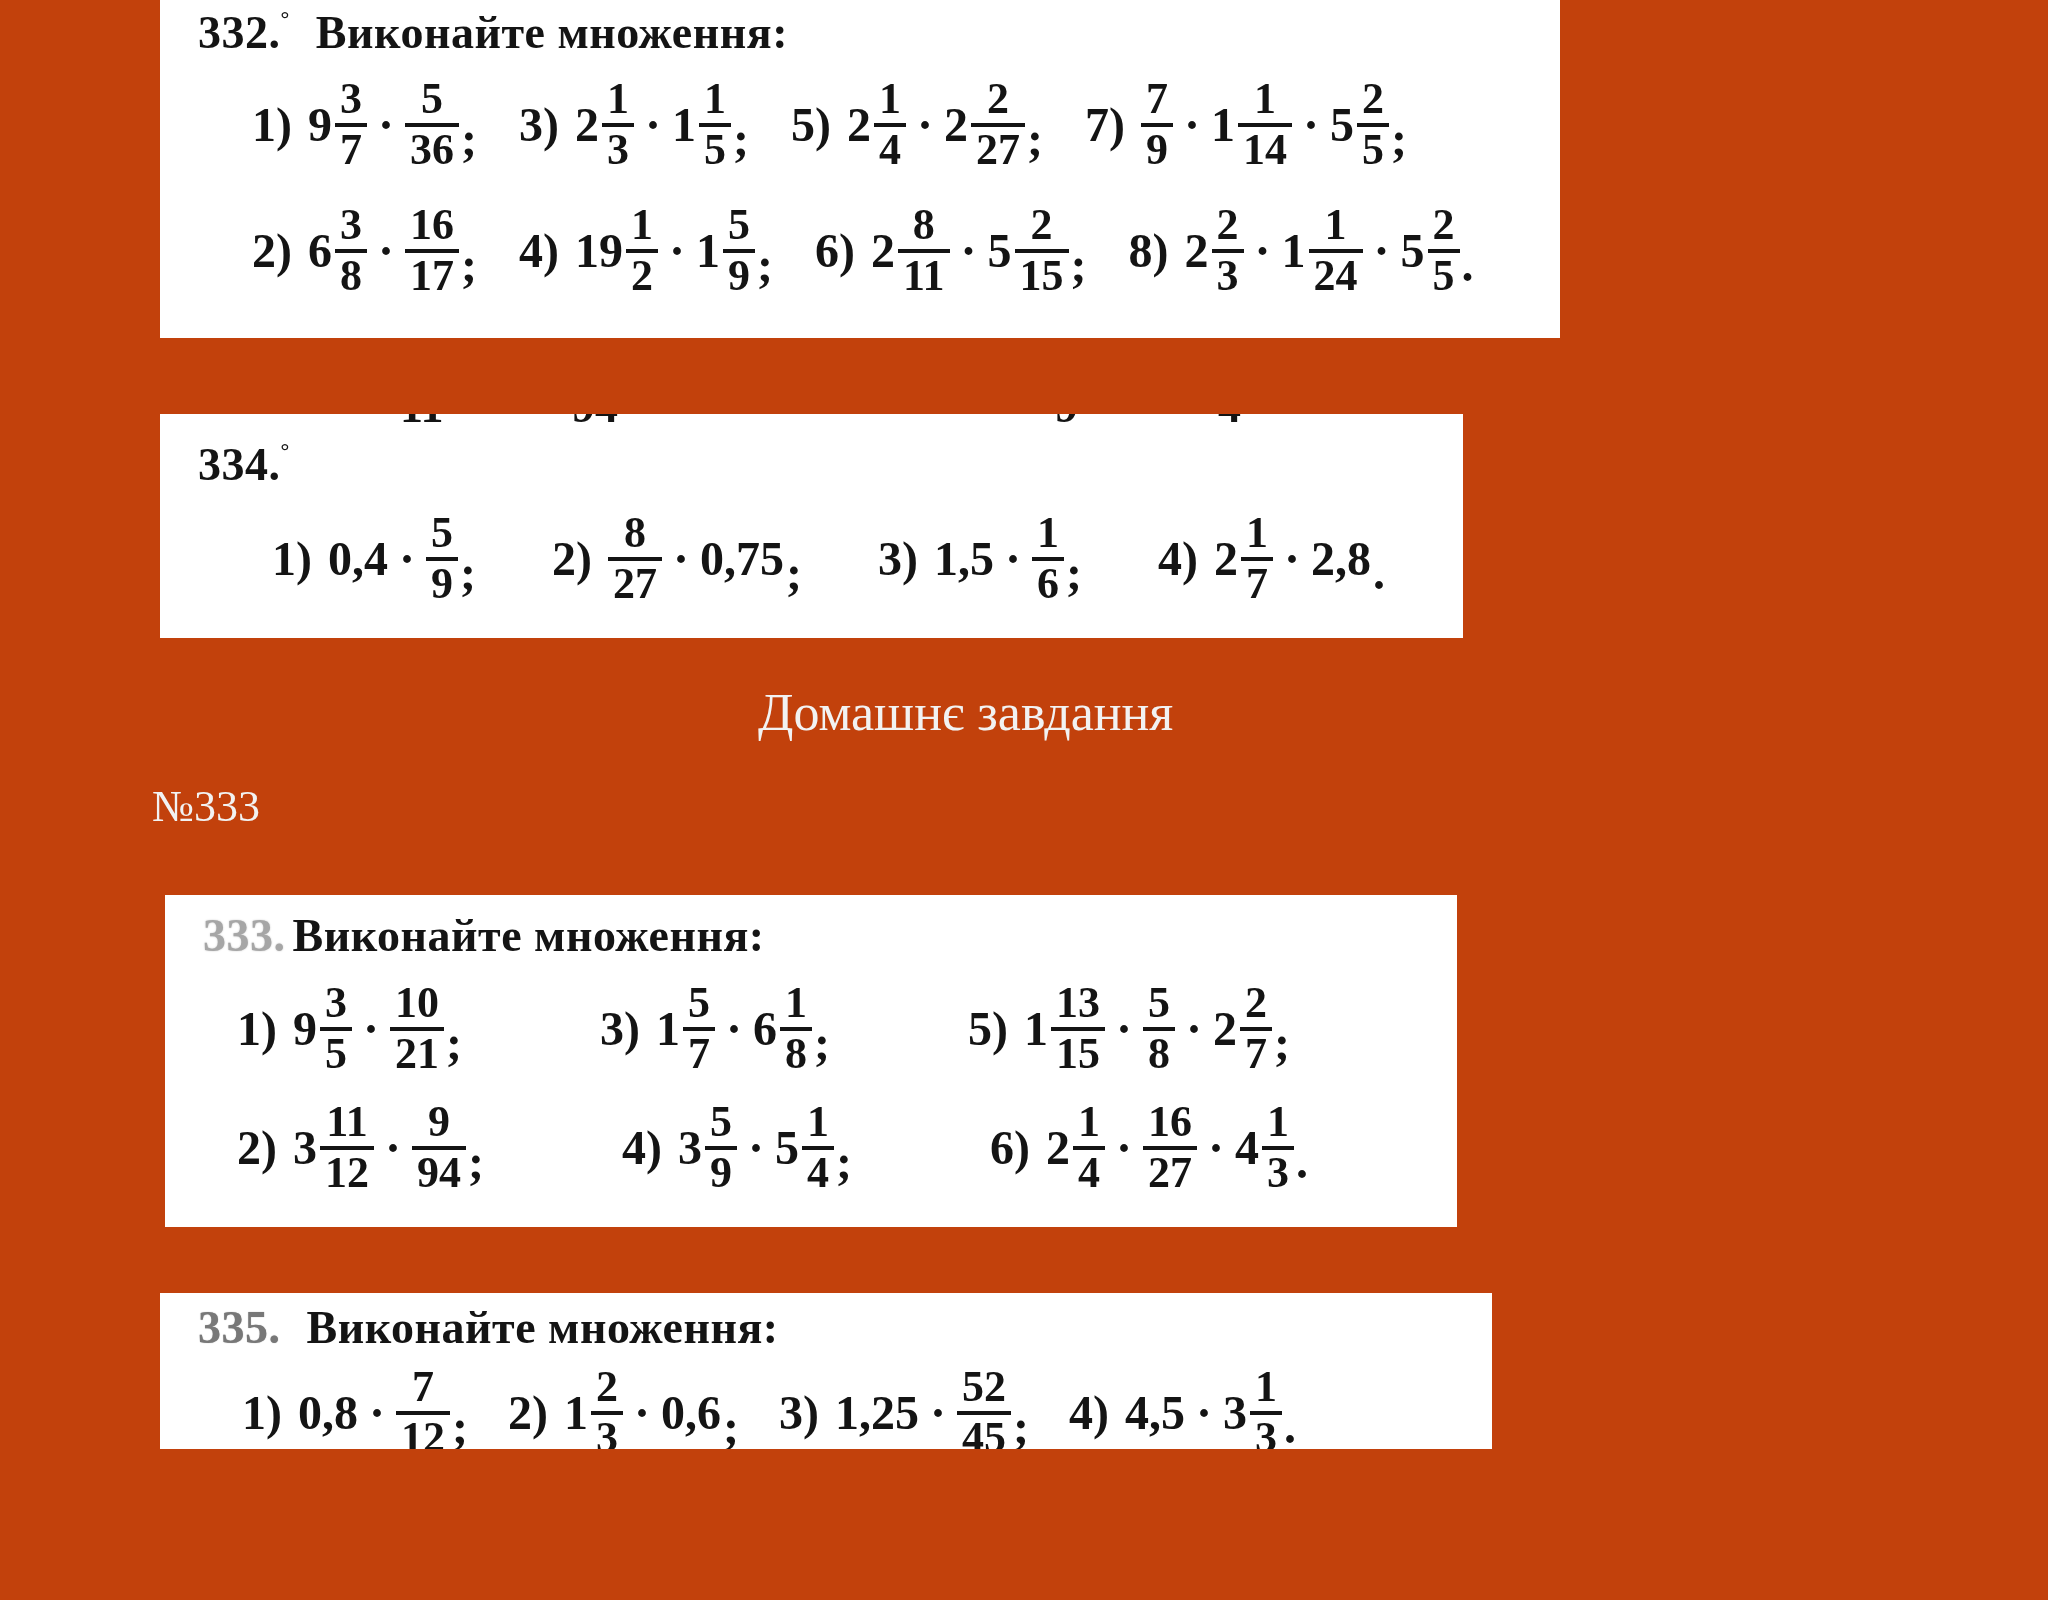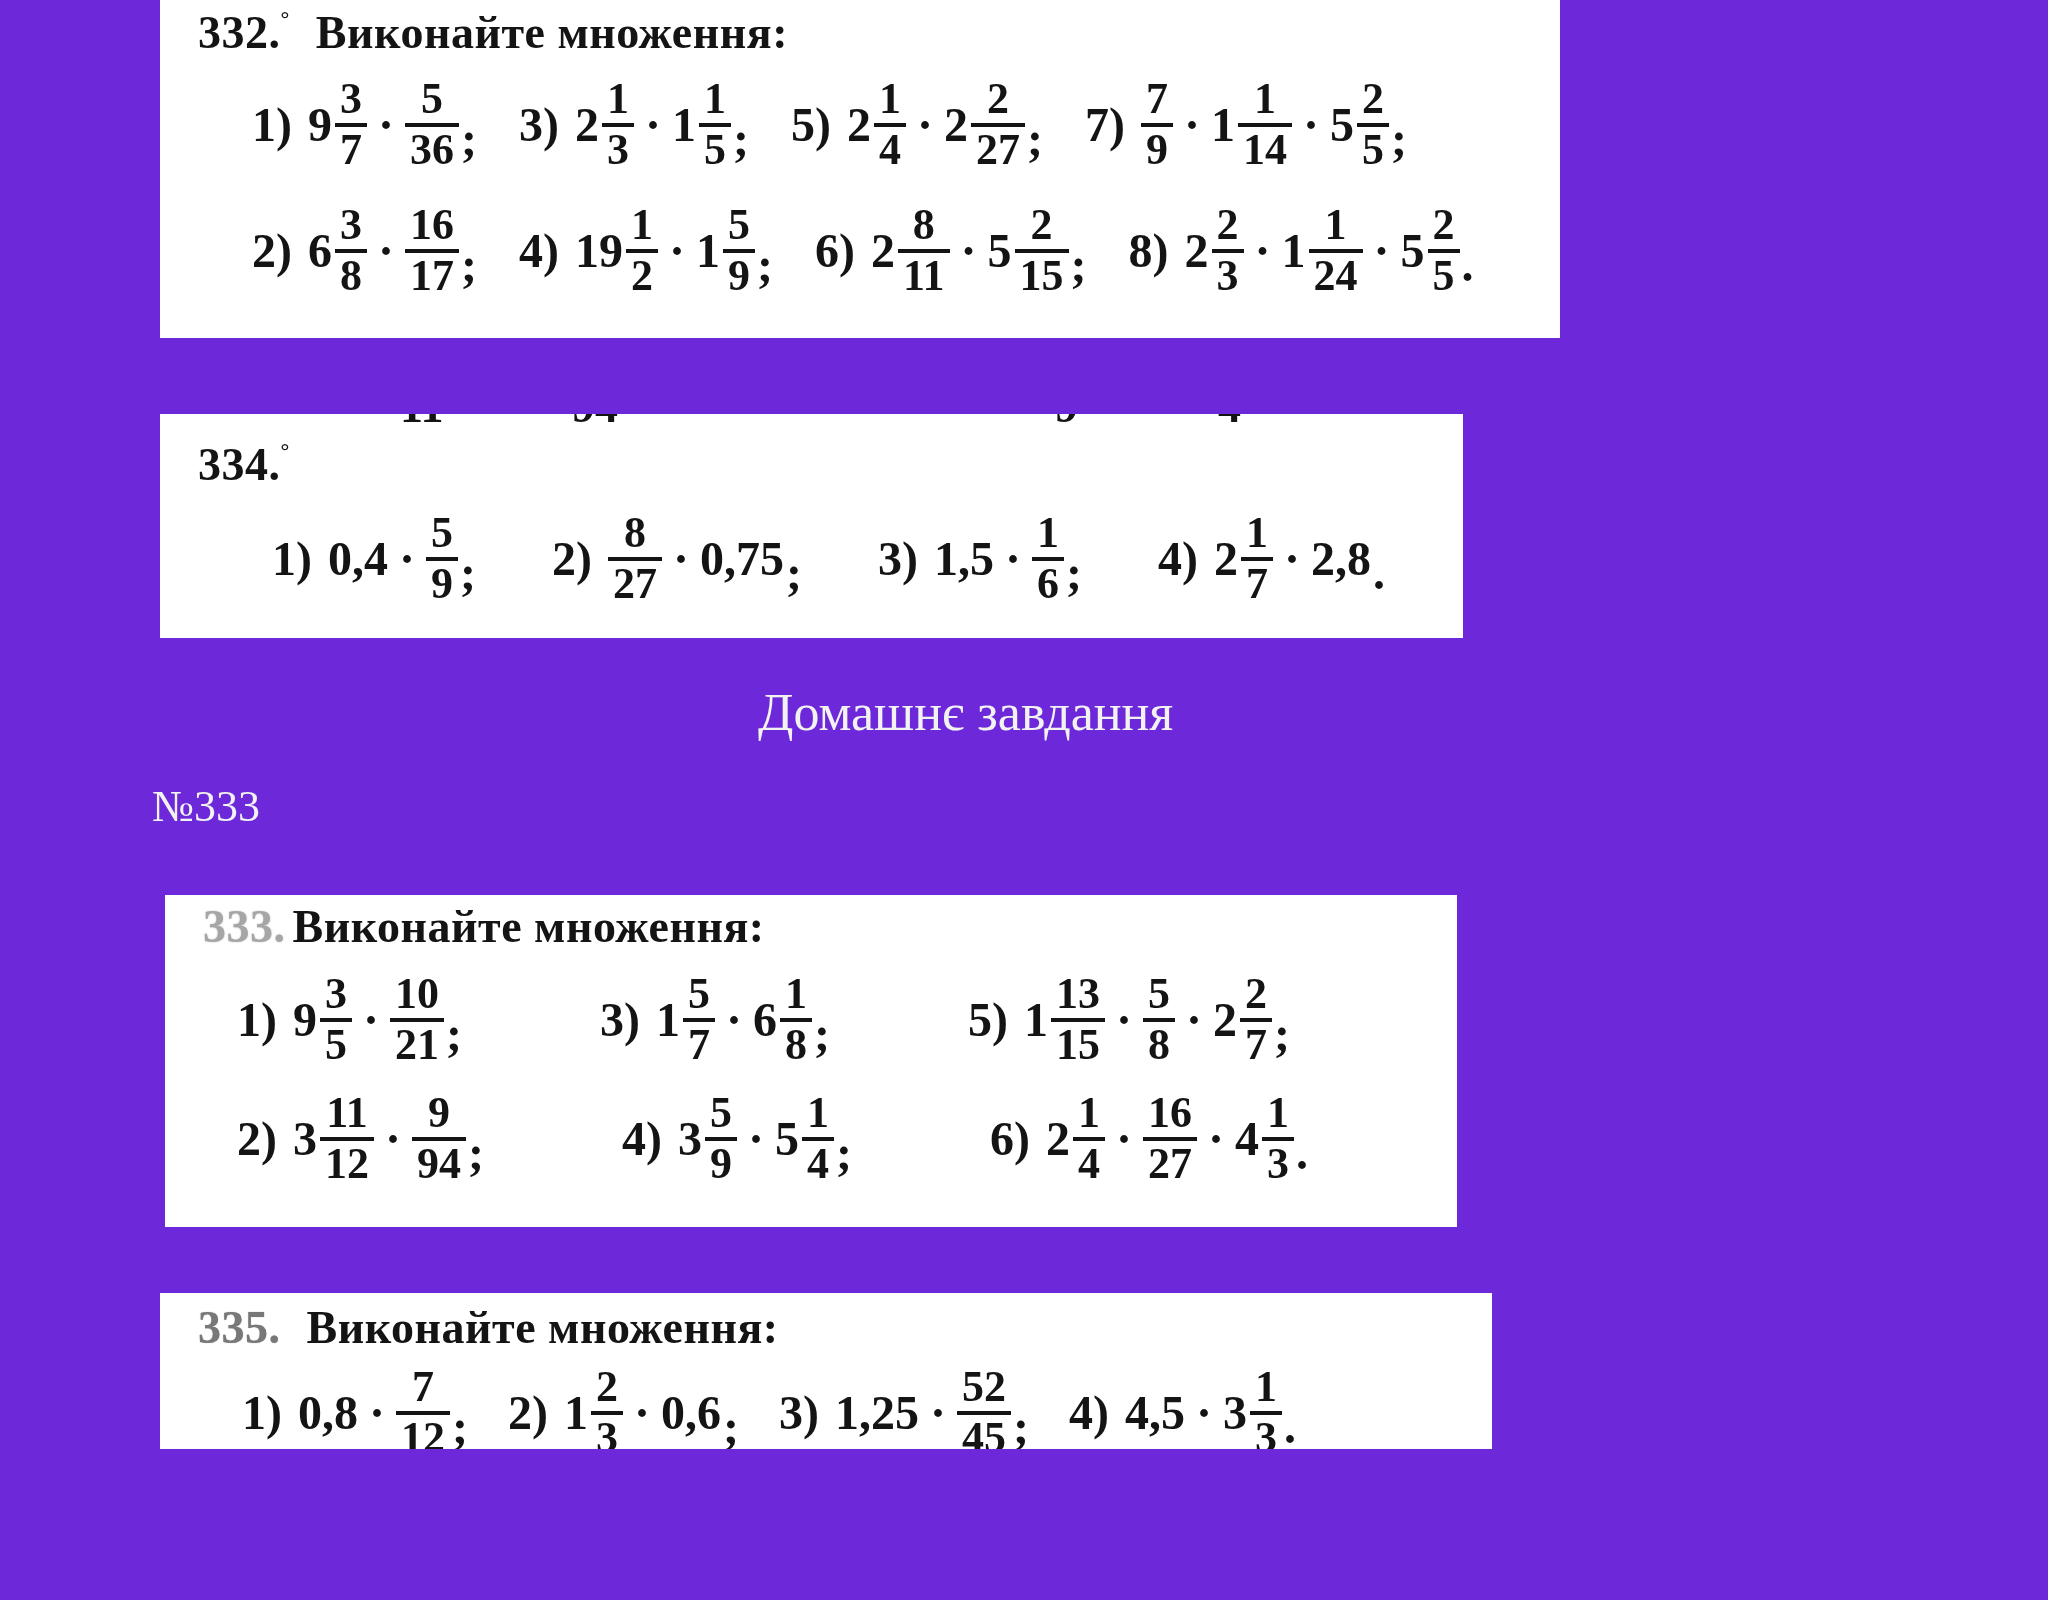--- a/index.html
+++ b/index.html
@@ -1,36 +1,36 @@
 <!DOCTYPE html>
 <html><head>
 <meta charset="utf-8">
 <style>
   html,body{margin:0;padding:0;background:#000;}
   .canvas{
-    position:relative;width:2048px;height:1600px;background:#6d28d9;
+    position:relative;width:2048px;height:1600px;background:#c2410c;
     overflow:hidden;font-family:"Liberation Serif","DejaVu Serif",serif;
   }
   
   .scan{
     position:absolute;background:#fff;color:#141414;box-sizing:border-box;
     display:flex;flex-direction:column;overflow:hidden;
   }
   .b332{left:160px;top:0;width:1400px;height:338px;}
   .b334{left:160px;top:398px;width:1303px;height:224px;margin-top:16px;}
   .b333{left:165px;top:895px;width:1292px;height:332px;}
   .b335{left:160px;top:1293px;width:1332px;height:156px;}
 
   .scan-head{
     display:flex;align-items:baseline;gap:26px;
     font-weight:700;font-size:46px;line-height:1.1;
     margin:8px 0 0 38px;letter-spacing:0.5px;
   }
   .b334 .scan-head{margin-top:26px;}
-  .b333 .scan-head{margin-top:7px;gap:7px;}
+  .b333 .scan-head{margin-top:16px;gap:7px;}
   .b335 .scan-head{margin-top:10px;}
   .ex-num sup{font-size:22px;vertical-align:top;line-height:1;}
   .ex-num.faded{color:#a6a6a6;text-shadow:0 0 2px #c8c8c8;}
   .ex-num.semi{color:#787878;text-shadow:0 0 1px #999;}
 
   .prow{display:flex;align-items:center;}
   .b332 .prow{padding-left:92px;gap:42px;margin-top:20px;}
   .b332 .prow + .prow{margin-top:34px;}
   .b334 .prow{padding-left:112px;gap:76px;margin-top:22px;}
   .b333 .prow{padding-left:72px;gap:138px;margin-top:21px;}

